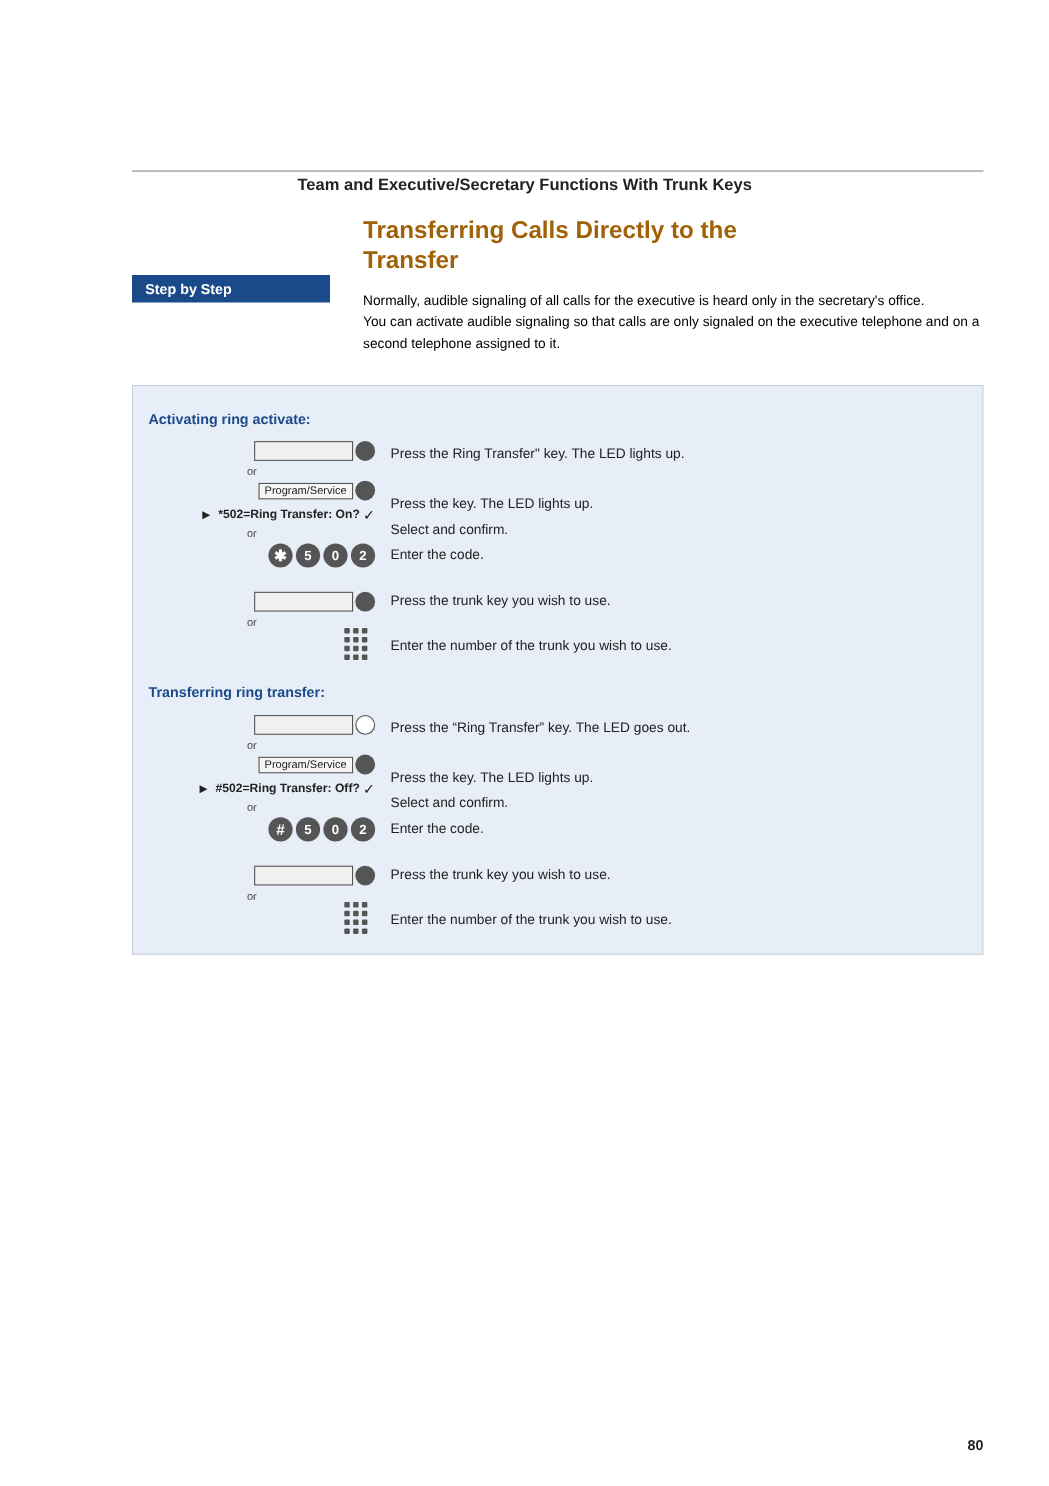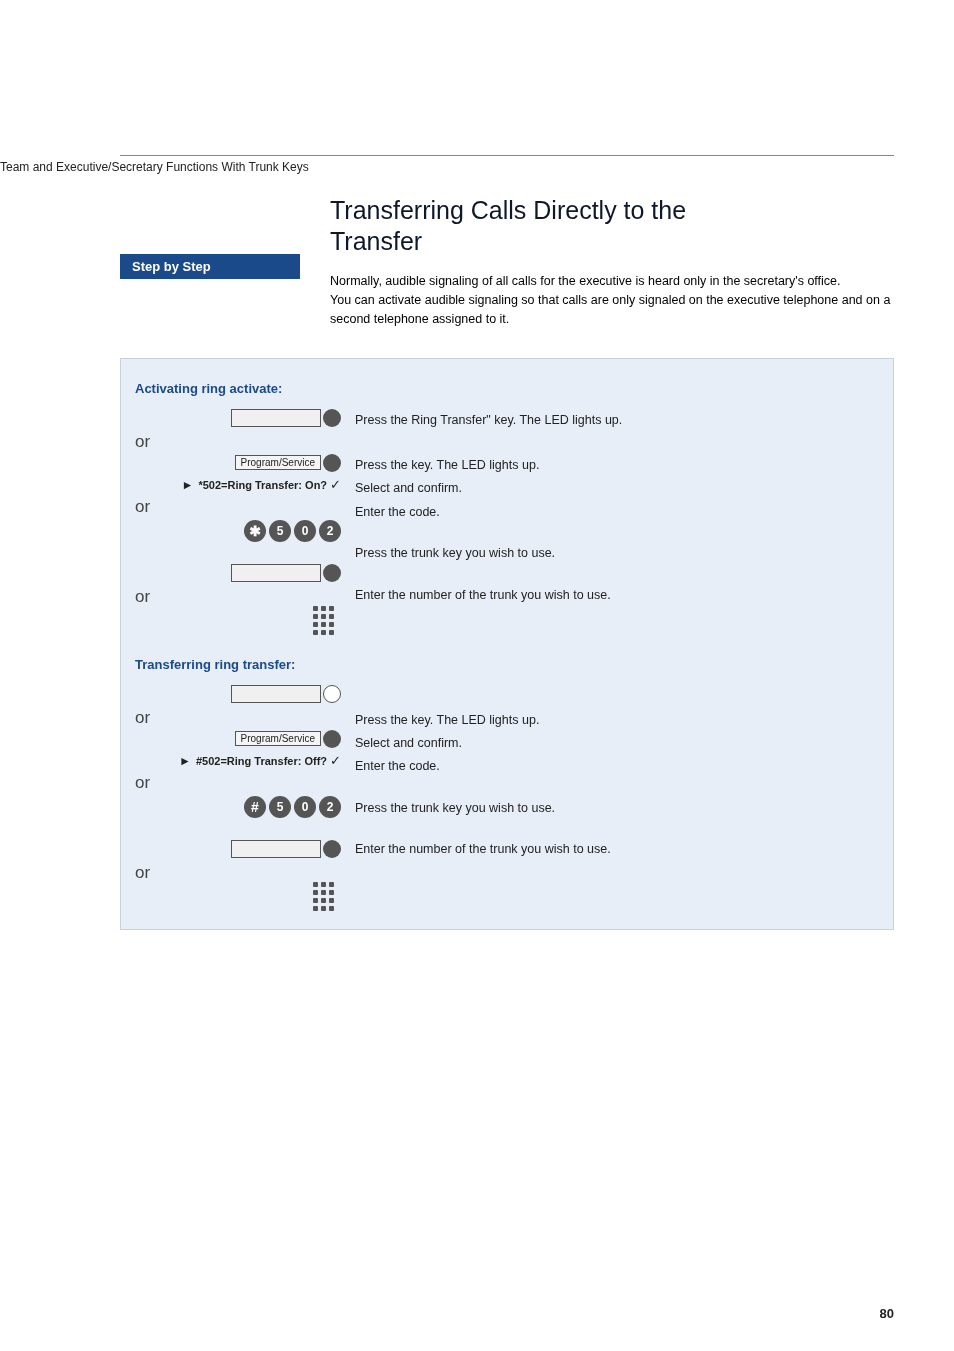--- a/index.html
+++ b/index.html
@@ -17,41 +17,41 @@
       min-height: 1351px;
       background: #fff;
       position: relative;
       padding: 0;
     }
     .header-title {
       position: absolute;
       top: 160px;
       left: 0;
       right: 0;
-      text-align: left;
-      font-size: 12px;
-      font-weight: normal;
+      text-align: center;
+      font-size: 15px;
+      font-weight: bold;
       color: #222;
     }
     
     .step-box {
       background: #1a4a8a;
       color: #fff;
       font-size: 13px;
       font-weight: bold;
       padding: 5px 12px;
       display: inline-block;
       margin-bottom: 0;
       width: 180px;
     }
     
     .main-title {
-      color: #0f172a;
-      font-size: 25px;
-      font-weight: normal;
+      color: #a16207;
+      font-size: 22px;
+      font-weight: bold;
       line-height: 1.25;
       margin-bottom: 14px;
       margin-top: 10px;
     }
     .intro-text {
       font-size: 12.5px;
       line-height: 1.55;
       margin-bottom: 18px;
       color: #000000;
     }
@@ -81,23 +81,23 @@
     .key-circle-open {
       width: 18px;
       height: 18px;
       border-radius: 50%;
       background: #fff;
       border: 1px solid #555;
       display: inline-block;
       margin-left: 2px;
     }
     .or-label {
-      font-size: 17px;
+      font-size: 10px;
       color: #444;
-      text-align: left;
+      text-align: center;
       padding-right: 22px;
       margin-top: 0;
       margin-bottom: 0;
     }
     .program-service-box {
       border: 1px solid #555;
       background: #f5f5f5;
       font-size: 10px;
       padding: 1px 5px;
       display: inline-block;
@@ -363,20 +363,21 @@
                 <div class="keypad-dot"></div>
                 <div class="keypad-dot"></div>
             </div>
           </div>
 
         </div>
 
         <div style="flex:1; padding-left:10px;">
 
           <div style="height:5px;"></div>
+          <div class="inline-desc">Press the “Ring Transfer” key. The LED goes out.</div>
           <div style="height:24px;"></div>
           <div class="inline-desc">Press the key. The LED lights up.</div>
           <div style="height:2px;"></div>
           <div class="inline-desc">Select and confirm.</div>
           <div style="height:2px;"></div>
           <div class="inline-desc">Enter the code.</div>
           <div style="height:20px;"></div>
           <div class="inline-desc">Press the trunk key you wish to use.</div>
           <div style="height:20px;"></div>
           <div class="inline-desc">Enter the number of the trunk you wish to use.</div>

